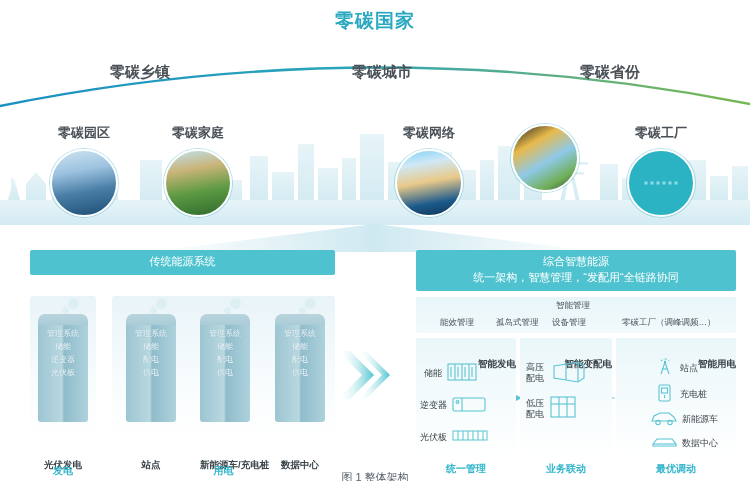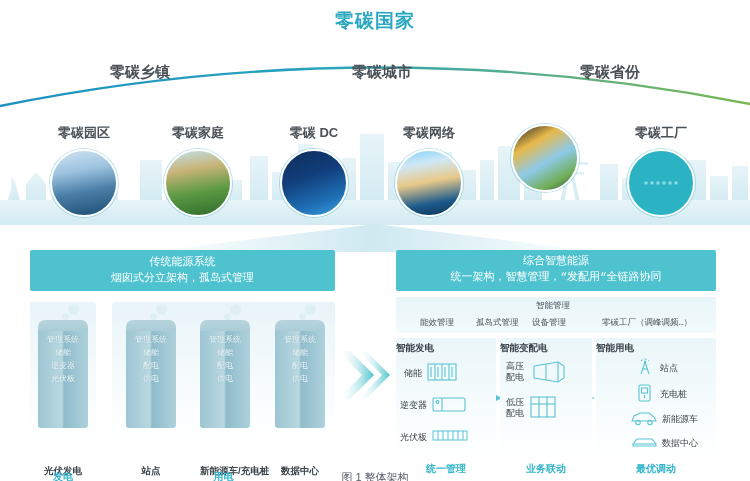--- a/index.html
+++ b/index.html
@@ -65,32 +65,32 @@
   .ci6 .dots i{ width:3px; height:3px; background:#8fdce6; display:block; }
 
   
   .mid-chevron{ position:absolute; top:222px; left:0; width:750px; height:30px; }
 
   
   .diagram { position:absolute; top:250px; left:0; width:750px; height:231px; }
 
   .panel { position:absolute; top:0; }
   .panel-left  { left:30px;  width:305px; }
-  .panel-right { left:396px; width:320px;font-family:Liberation Mono, monospace; }
+  .panel-right { left:416px; width:320px; }
 
   .panel-head{
     background:#4ec3cf; color:#ffffff; border-radius:2px;
     text-align:center; padding:4px 4px 5px;
     font-size:11px; line-height:1.45;
   }
   .panel-head .ph-1{ display:block; }
   .panel-head .ph-2{ display:block; }
 
   
-  .lp-body{ position:relative; margin-top:11px; height:165px; }
+  .lp-body{ position:relative; margin-top:21px; height:165px; }
   .lp-box{
     position:absolute; top:0;
     background:linear-gradient(180deg,#e9f4f8 0%,#f6fbfd 55%,#ffffff 100%);
     border-radius:3px; height:140px;
   }
   .lp-box.one { left:0;   width:66px; }
   .lp-box.many{ left:82px; width:223px; }
 
   .cyl{
     position:absolute; top:18px; width:50px; height:108px;
@@ -139,22 +139,22 @@
   .rp-cols{ margin-top:5px; position:relative; height:120px; }
   .rp-col{
     position:absolute; top:0; height:120px;
     background:linear-gradient(180deg,#eaf6f9 0%,#f7fcfd 60%,#ffffff 100%);
     border-radius:2px;
   }
   .rc1{ left:0;   width:100px; }
   .rc2{ left:104px; width:92px; }
   .rc3{ left:200px; width:120px; }
   .rp-col-title{
-    text-align:left; font-size:9.5px; color:#3a4348; font-weight:600;
-    padding-top:4px; white-space:nowrap;
+    text-align:right; font-size:9.5px; color:#3a4348; font-weight:600;
+    padding-top:20px; white-space:nowrap;
   }
   .rp-row{ position:absolute; display:flex; align-items:center; gap:4px; }
   .rp-row .lbl{ font-size:9px; color:#3a4348; line-height:11px; white-space:nowrap; }
   .rp-foot{
     position:absolute; top:124px; text-align:center;
     font-size:10px; font-weight:bold; color:#35b6cc; white-space:nowrap;
   }
 
   .caption{
     position:absolute; top:470px; left:0; width:750px; text-align:center;
@@ -245,24 +245,20 @@
 
   <div class="circle-row">
     <div class="circ-item" style="left:26px">
       <span class="circ-label">零碳园区</span>
       <div class="circ ci1"></div>
     </div>
     <div class="circ-item" style="left:140px">
       <span class="circ-label">零碳家庭</span>
       <div class="circ ci2"></div>
     </div>
-    <div class="circ-item" style="left:256px">
-      <span class="circ-label">零碳 DC</span>
-      <div class="circ ci3"></div>
-    </div>
     <div class="circ-item" style="left:371px">
       <span class="circ-label">零碳网络</span>
       <div class="circ ci4"></div>
     </div>
     <div class="circ-item" style="left:487px">
       <div class="circ ci5"></div>
     </div>
     <div class="circ-item" style="left:603px">
       <span class="circ-label">零碳工厂</span>
       <div class="circ ci6">
@@ -289,21 +285,20 @@
       </defs>
       <path d="M150 30 L375 2 L600 30 Z" fill="url(#chv)"></path>
     </svg>
   </div>
 
   <div class="diagram">
 
     <div class="panel panel-left">
       <div class="panel-head">
         <span class="ph-1">传统能源系统</span>
-        <span class="ph-2">烟囱式分立架构，孤岛式管理</span>
       </div>
 
       <div class="lp-body">
         <div class="lp-box one"></div>
         <div class="lp-box many"></div>
 
         <div class="cyl" style="left:8px">
           <div class="smoke">
               <i class="s1"></i>
               <i class="s2"></i>

